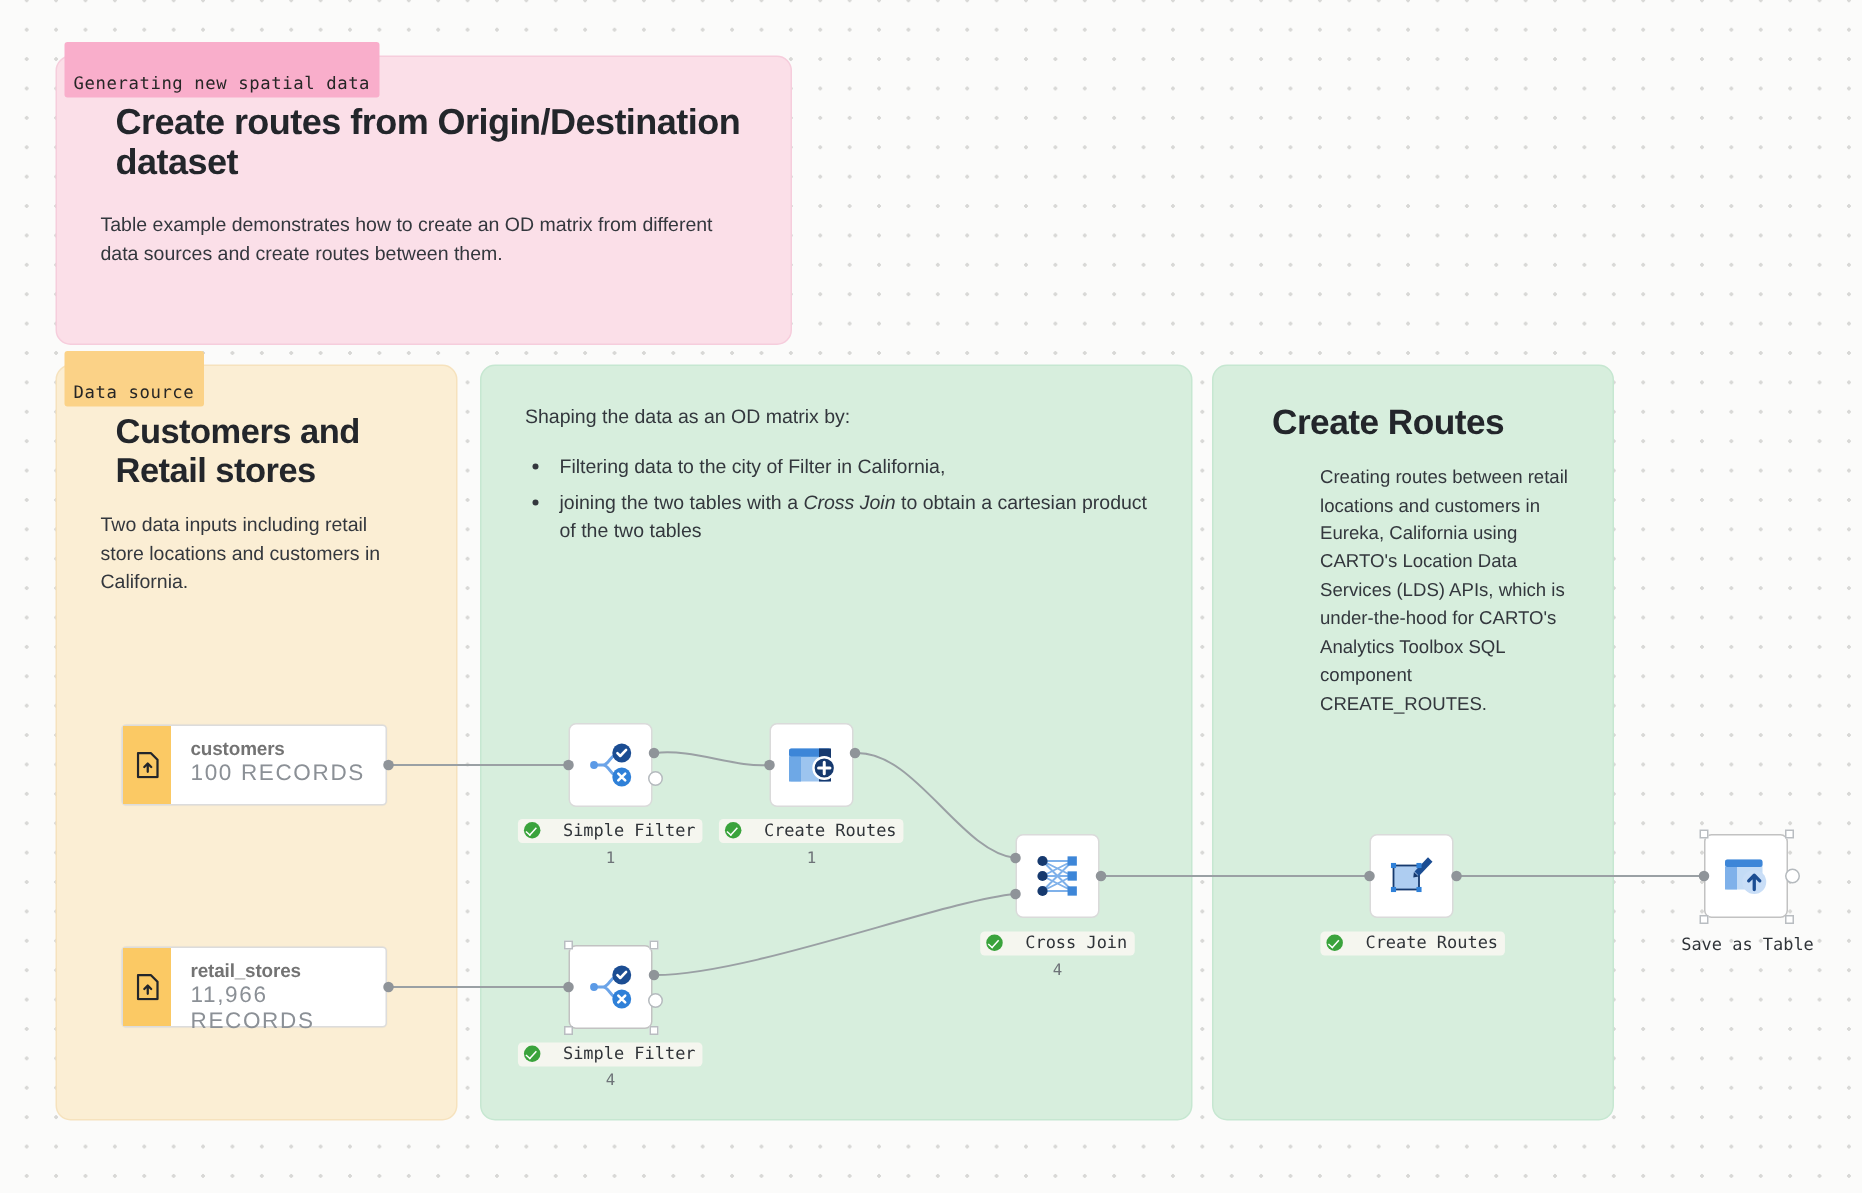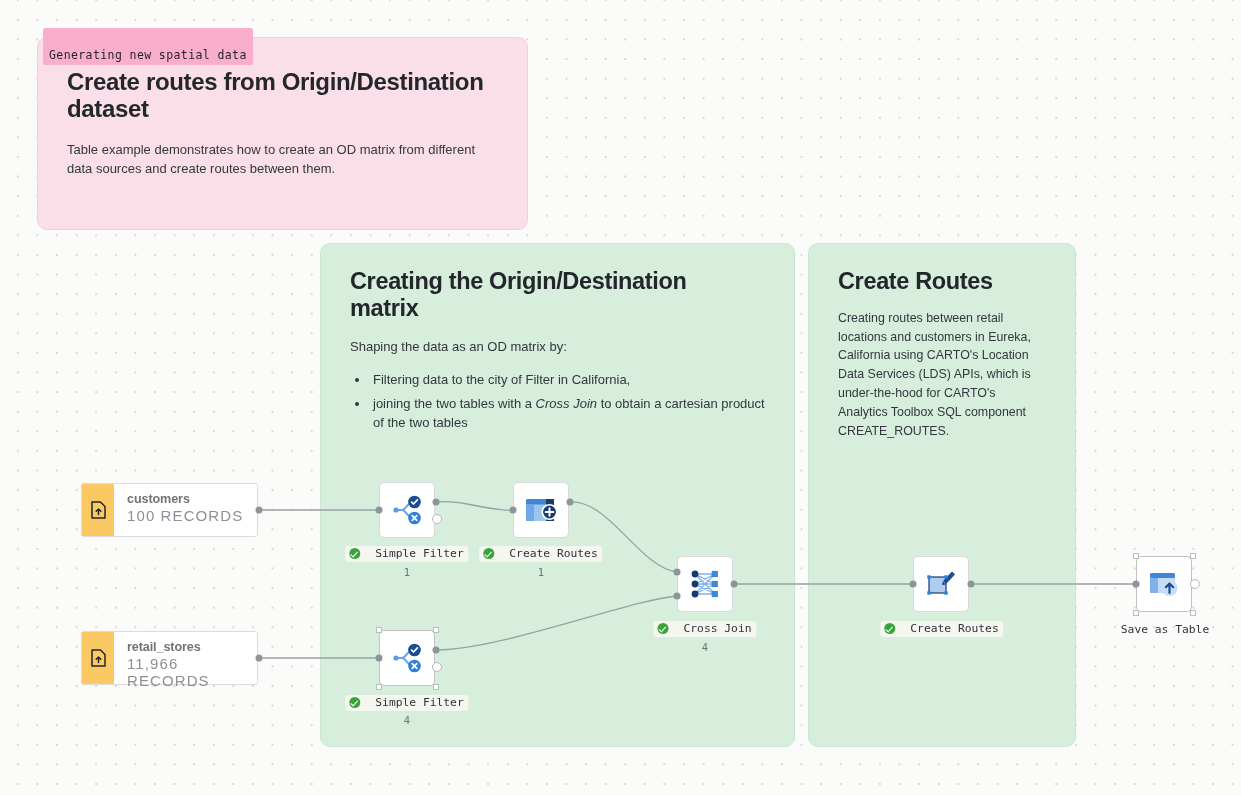--- a/index.html
+++ b/index.html
@@ -38,21 +38,21 @@
     white-space: nowrap;
     color: #262626;
   }
 
   .panel-title {
     font-size: 23.5px;
     font-weight: 700;
     letter-spacing: -0.35px;
     color: #23262b;
     line-height: 1.13;
-    margin: 0 0 14px 0;
+    margin: 0 0 14px 10px;
   }
   .panel-body {
     font-size: 13px;
     line-height: 1.48;
     color: #33373d;
     margin: 0;
   }
   .panel-body.small { font-size: 12.4px; line-height: 1.53; }
   .panel-list {
     margin: 14px 0 0 0;
@@ -93,21 +93,21 @@
   #panel-od .panel-inner { padding: 24px 29px 0 29px; }
   #panel-od .panel-title { max-width: 360px; margin-bottom: 16px; }
 
   #panel-routes {
     left: 808px; top: 243px; width: 268px; height: 504px;
     background: #d7eedd;
     border: 1px solid #c6e7d1;
   }
   #panel-routes .panel-inner { padding: 24px 29px 0 29px; }
   #panel-routes .panel-title { margin-bottom: 14px; }
-  #panel-routes .panel-body { max-width: 210px; }
+  #panel-routes .panel-body { max-width: 210px; margin-left: 42px; }
 
   
   #wires { position: absolute; left: 0; top: 0; width: 1241px; height: 795px; pointer-events: none; }
 
   .node { position: absolute; }
 
   
   .ds-node {
     display: flex;
     width: 177px; height: 54px;
@@ -219,24 +219,30 @@
 <div id="canvas">
 
   <div class="panel" id="panel-intro">
     <div class="panel-tag">Generating new spatial data</div>
     <div class="panel-inner">
       <h1 class="panel-title">Create routes from Origin/Destination dataset</h1>
       <p class="panel-body">Table example demonstrates how to create an OD matrix from different data sources and create routes between them.</p>
     </div>
   </div>
 
+  <div class="panel" id="panel-source">
+    <div class="panel-tag">Data source</div>
+    <div class="panel-inner">
+      <h1 class="panel-title">Customers and Retail stores</h1>
+      <p class="panel-body">Two data inputs including retail store locations and customers in California.</p>
+    </div>
+  </div>
 
   <div class="panel" id="panel-od">
     <div class="panel-inner">
-      <h1 class="panel-title">Creating the Origin/Destination matrix</h1>
       <p class="panel-body">Shaping the data as an OD matrix by:</p>
       <ul class="panel-list">
         <li>Filtering data to the city of Filter in California,</li>
         <li><span>joining the two tables with a <em>Cross Join</em> to obtain a cartesian product of the two tables</span></li>
       </ul>
     </div>
   </div>
 
   <div class="panel" id="panel-routes">
     <div class="panel-inner">

